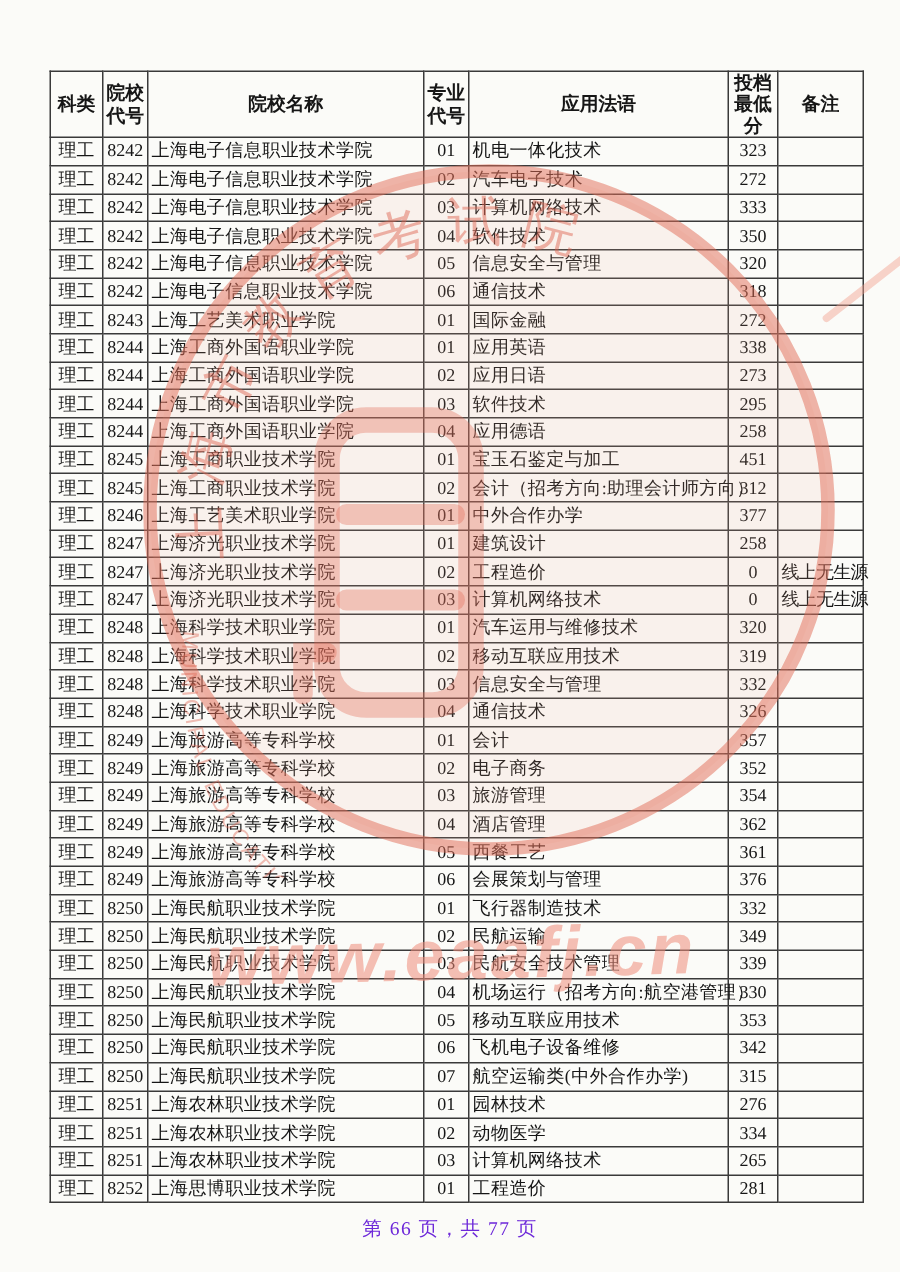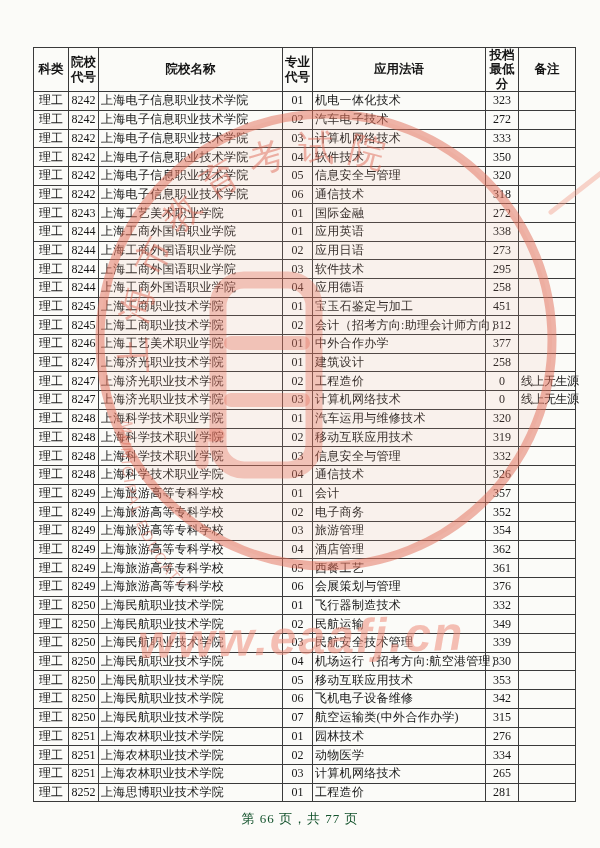--- a/index.html
+++ b/index.html
@@ -40,21 +40,21 @@
     line-height:17px;
     vertical-align:middle;
   }
   td.c-subj,td.c-code,td.c-mcode{text-align:center;}
   td.c-school,td.c-major{text-align:left;padding-left:4px;letter-spacing:.3px;}
   td.c-score{text-align:center;padding-right:4px;}
   td.c-remark{text-align:right;font-size:11px;padding-left:1px;letter-spacing:-.5px;}
   
   .footer{
     position:absolute;left:0;top:810px;width:600px;
-    text-align:center;font-size:13px;color:#14532d;
+    text-align:center;font-size:13px;color:#6d28d9;
     letter-spacing:1px;
   }
   
   .seal-svg{
     position:absolute;left:81px;top:95px;
     width:490px;height:490px;
     pointer-events:none;
   }
   .wm-url{
     position:absolute;left:138px;top:610px;

